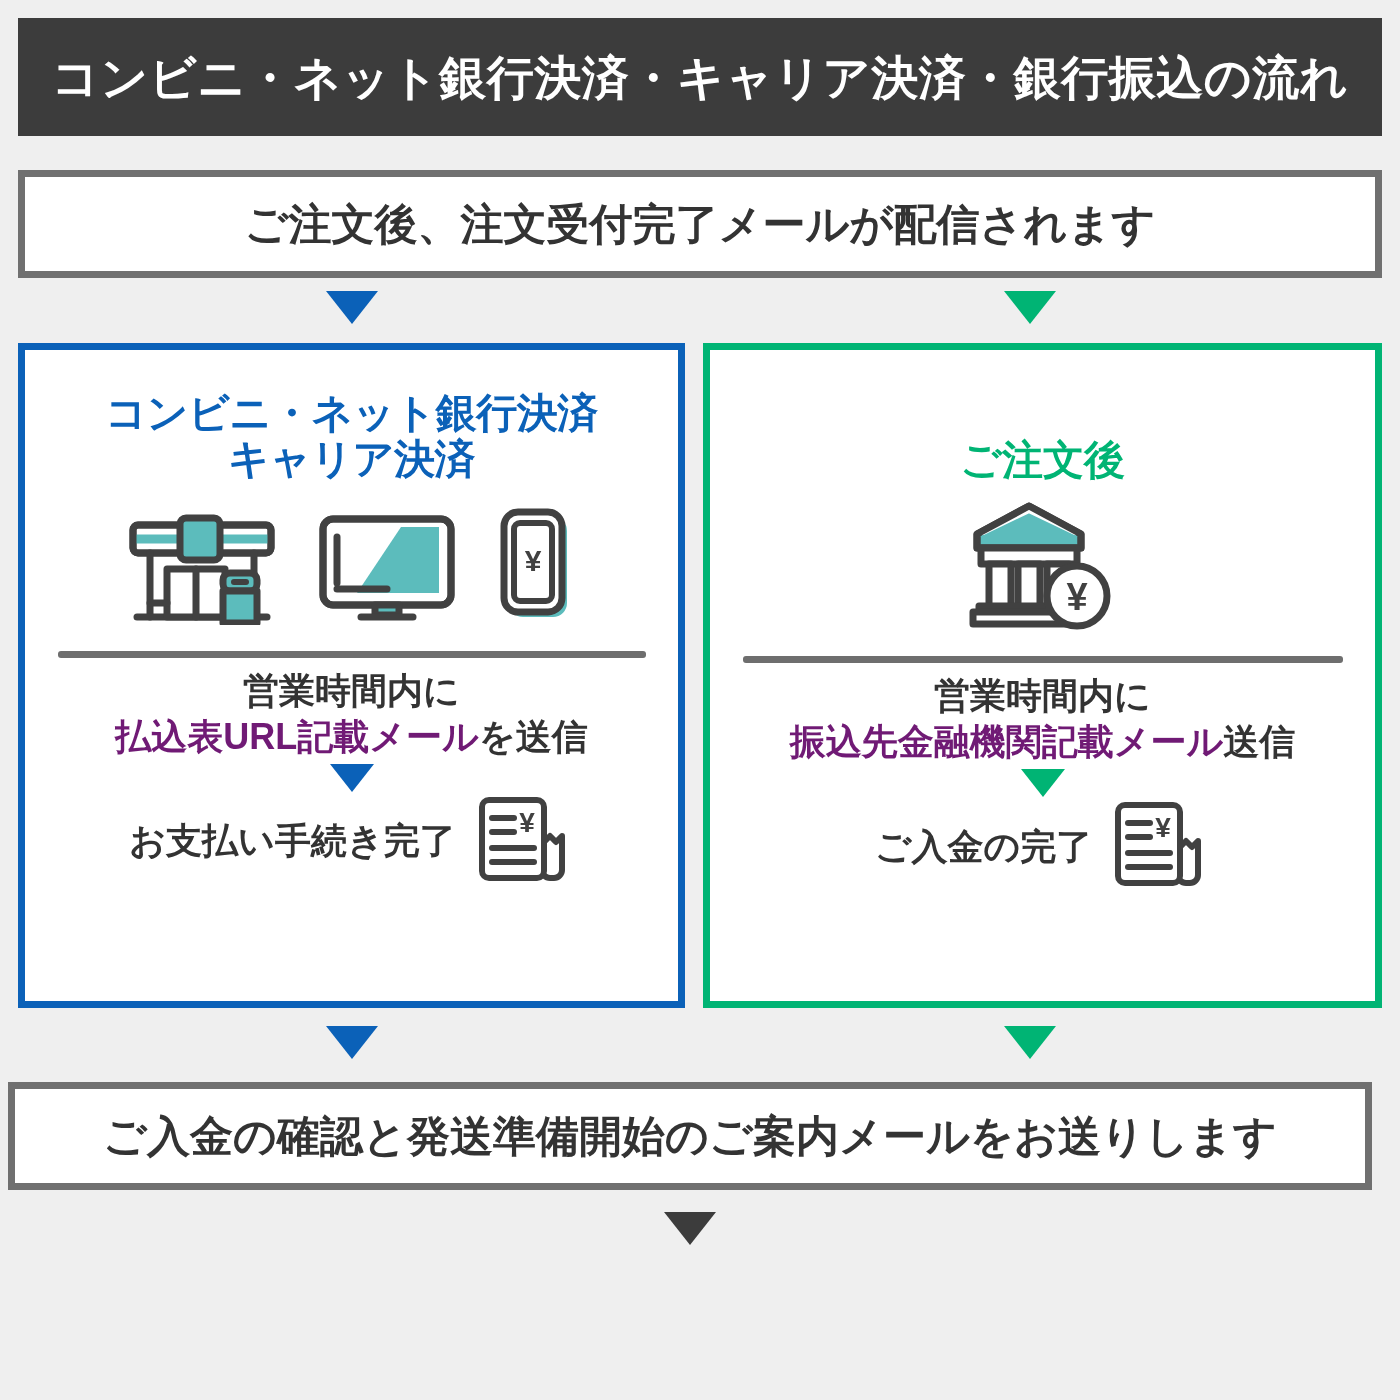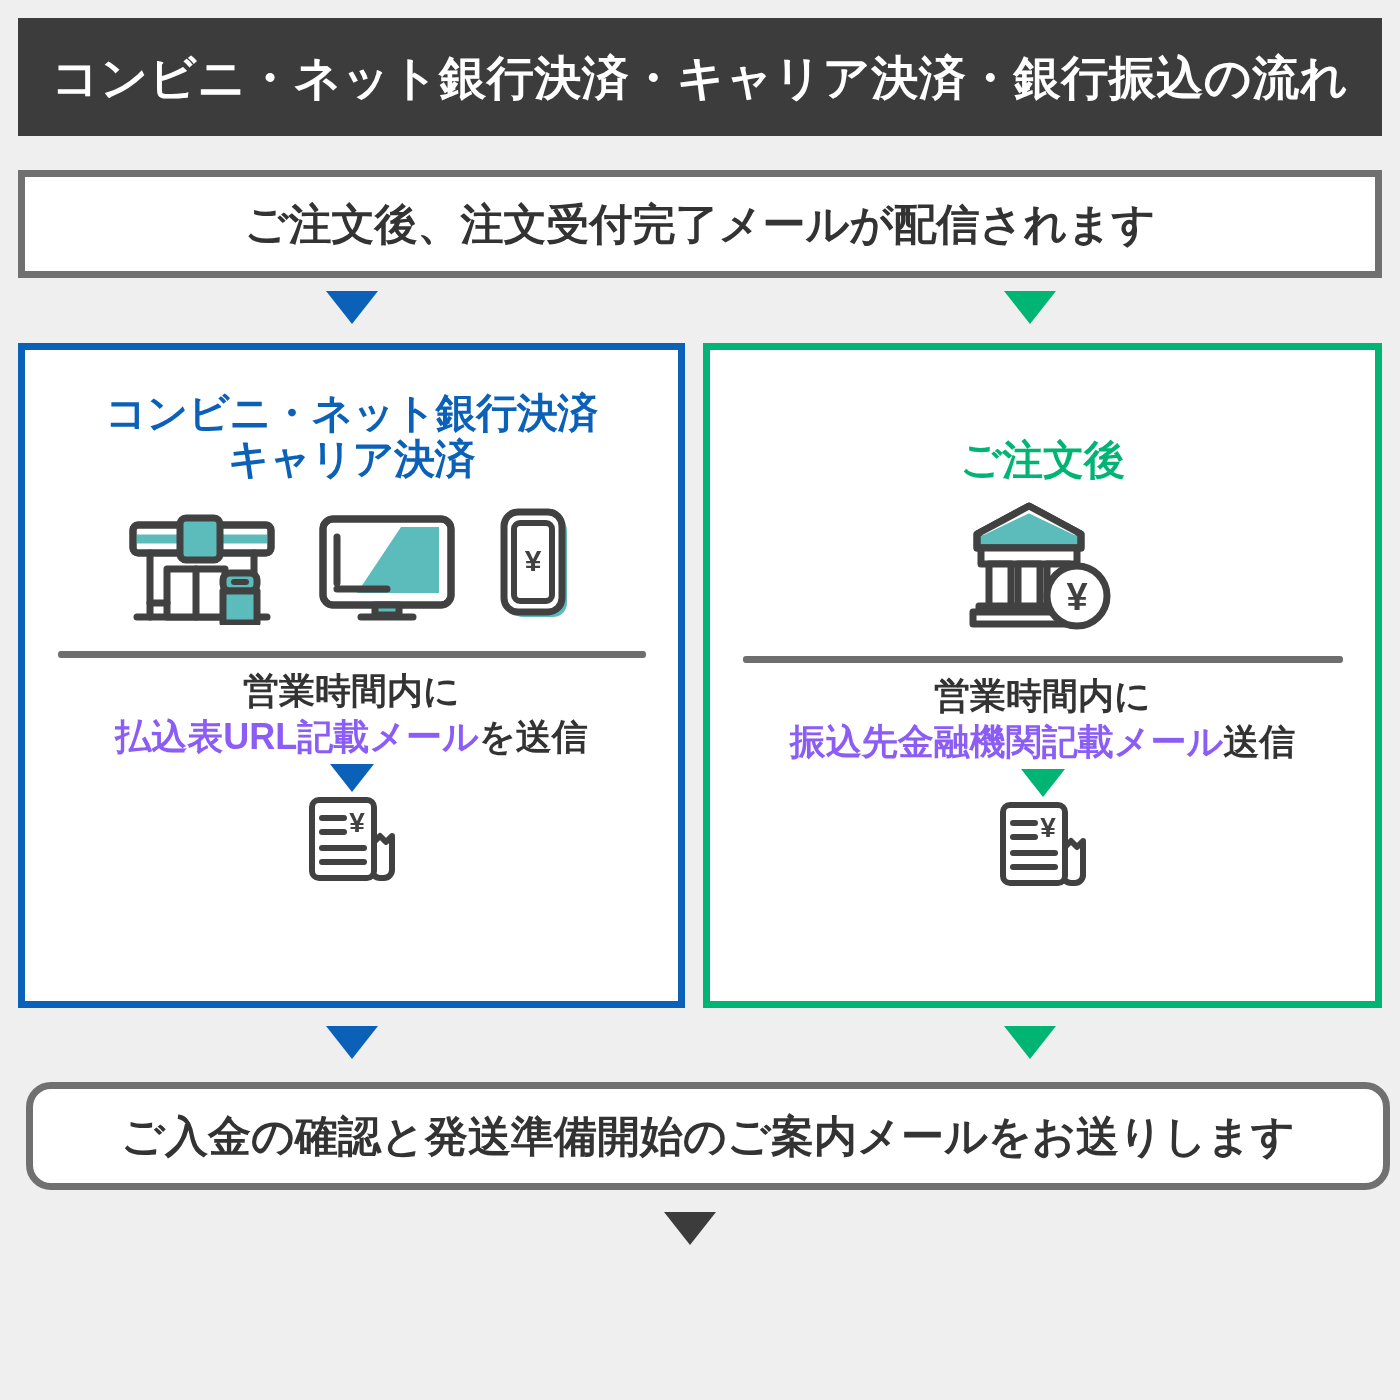--- a/index.html
+++ b/index.html
@@ -31,21 +31,21 @@
     background:#ffffff;border:7px solid #707070;
     display:flex;align-items:center;justify-content:center;
   }
   .gray-box .box-text{
     color:#333333;font-weight:bold;white-space:nowrap;line-height:1;
   }
 
   #box-order{left:18px;top:170px;width:1364px;height:108px;}
   #box-order .box-text{font-size:43px;}
 
-  #box-confirm{left:26px;top:1082px;width:1364px;height:108px;border-radius:25px;}
+  #box-confirm{left:8px;top:1082px;width:1364px;height:108px;}
   #box-confirm .box-text{font-size:43px;}
 
   #box-shipped{left:18px;top:1268px;width:1364px;height:112px;}
   #box-shipped .box-text{font-size:43px;}
 
   
   .tri{position:absolute;width:0;height:0;border-style:solid;border-color:transparent;}
 
   .tri-blue-top{left:326px;top:291px;border-width:33px 26px 0 26px;border-top-color:#0b61b8;}
   .tri-green-top{left:1004px;top:291px;border-width:33px 26px 0 26px;border-top-color:#00b474;}
@@ -77,21 +77,21 @@
   .icon-row.single{margin-top:30px;}
 
   .divider{height:7px;background:#6e6e6e;border-radius:3px;margin:22px auto 0 auto;}
   #panel-konbini .divider{width:588px;}
   #panel-furikomi .divider{width:600px;}
 
   .step-text{
     text-align:center;color:#333333;font-weight:bold;font-size:36px;
     line-height:1.28;margin-top:10px;white-space:nowrap;
   }
-  .step-text .hl{color:#8b5cf6;}
+  .step-text .hl{color:#701a75;}
 
   .final-row{display:flex;align-items:center;justify-content:center;gap:14px;margin-top:2px;}
   .final-label{color:#333333;font-weight:bold;font-size:36px;white-space:nowrap;}
 </style>
 </head>
 <body>
 
 <div class="page">
 
   <div class="header-bar">
@@ -169,20 +169,21 @@
     <div class="divider"></div>
 
     <div class="step-text">
       <span>営業時間内に</span><br>
       <span class="hl">払込表URL記載メール</span><span>を送信</span>
     </div>
 
     <span class="tri-inline blue"></span>
 
     <div class="final-row">
+      <span class="final-label">お支払い手続き完了</span>
       <span>
         <svg width="104" height="92" viewBox="0 0 104 92">
           <g stroke="#414141" stroke-width="6" fill="#ffffff" stroke-linejoin="round" stroke-linecap="round">
             <path d="M72 42 L72 76 a8 8 0 0 0 8 8 l4 0 a8 8 0 0 0 8 -8 l0 -34 l-6 6 l-6 -6 l-6 6 l-6 -6 Z"></path>
             <rect x="12" y="6" width="62" height="78" rx="7"></rect>
           </g>
           <g stroke="#414141" stroke-width="6" stroke-linecap="round">
             <line x1="22" y1="24" x2="44" y2="24"></line>
             <line x1="22" y1="38" x2="44" y2="38"></line>
             <line x1="22" y1="54" x2="64" y2="54"></line>
@@ -227,20 +228,21 @@
     <div class="divider"></div>
 
     <div class="step-text">
       <span>営業時間内に</span><br>
       <span class="hl">振込先金融機関記載メール</span><span>送信</span>
     </div>
 
     <span class="tri-inline green"></span>
 
     <div class="final-row">
+      <span class="final-label">ご入金の完了</span>
       <span>
         <svg width="104" height="92" viewBox="0 0 104 92">
           <g stroke="#414141" stroke-width="6" fill="#ffffff" stroke-linejoin="round" stroke-linecap="round">
             <path d="M72 42 L72 76 a8 8 0 0 0 8 8 l4 0 a8 8 0 0 0 8 -8 l0 -34 l-6 6 l-6 -6 l-6 6 l-6 -6 Z"></path>
             <rect x="12" y="6" width="62" height="78" rx="7"></rect>
           </g>
           <g stroke="#414141" stroke-width="6" stroke-linecap="round">
             <line x1="22" y1="24" x2="44" y2="24"></line>
             <line x1="22" y1="38" x2="44" y2="38"></line>
             <line x1="22" y1="54" x2="64" y2="54"></line>

